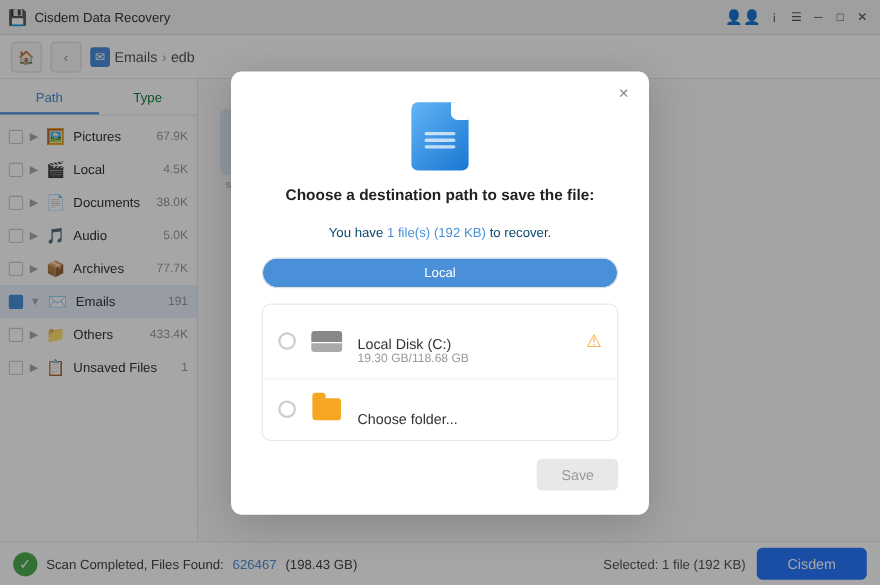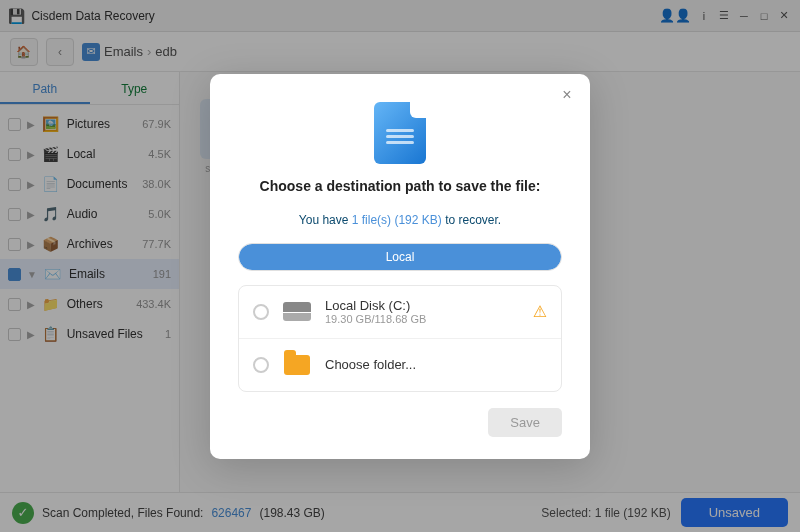--- a/index.html
+++ b/index.html
@@ -98,21 +98,21 @@
     .modal-option { display: flex; align-items: center; padding: 12px 14px; gap: 10px; border-bottom: 1px solid #f0f0f0; cursor: pointer; }
     .modal-option:last-child { border-bottom: none; }
     .modal-option-radio { width: 16px; height: 16px; border: 2px solid #ccc; border-radius: 50%; flex-shrink: 0; }
     .modal-option-icon { width: 36px; height: 28px; border-radius: 3px; display: flex; align-items: center; justify-content: center; flex-shrink: 0; }
     .disk-icon { display: flex; flex-direction: column; align-items: center; gap: 1px; }
     .disk-top { width: 28px; height: 10px; background: #888; border-radius: 3px 3px 0 0; }
     .disk-bot { width: 28px; height: 8px; background: #aaa; border-radius: 0 0 3px 3px; }
     .folder-icon-sm { width: 26px; height: 20px; background: #f5a623; border-radius: 0 3px 3px 3px; position: relative; }
     .folder-icon-sm::before { content: ''; position: absolute; top: -5px; left: 0; width: 12px; height: 6px; background: #f5a623; border-radius: 3px 3px 0 0; }
     .modal-option-info { flex: 1; }
-    .modal-option-name { font-size: 13px; color: #333; font-weight: 500; }
+    .modal-option-name { font-size: 13px; color: #333; font-weight: 500; margin-top: 16px; }
     .modal-option-size { font-size: 11px; color: #999; }
     .modal-option-warn { font-size: 16px; color: #f5a623; }
     .modal-footer { display: flex; justify-content: flex-end; }
     .modal-save-btn { background: #e8e8e8; color: #999; border: none; border-radius: 5px; padding: 7px 22px; font-size: 13px; cursor: pointer; }
   </style>
 </head>
 <body>
 
 <div class="titlebar">
   <div class="titlebar-left">
@@ -245,21 +245,21 @@
 
 <div class="statusbar">
   <div class="statusbar-left">
     <div class="status-icon">✓</div>
     <span>Scan Completed, Files Found:</span>
     <span class="status-count">626467</span>
     <span>(198.43 GB)</span>
   </div>
   <div class="statusbar-right">
     <span>Selected: 1 file (192 KB)</span>
-    <button class="recover-btn">Unsaved</button>
+    <button class="recover-btn">Cisdem</button>
   </div>
 </div>
 
 <div class="modal-overlay">
   <div class="modal">
     <button class="modal-close">×</button>
 
     <div class="modal-icon">
       <div class="modal-file-icon">
         <div class="modal-file-lines">

